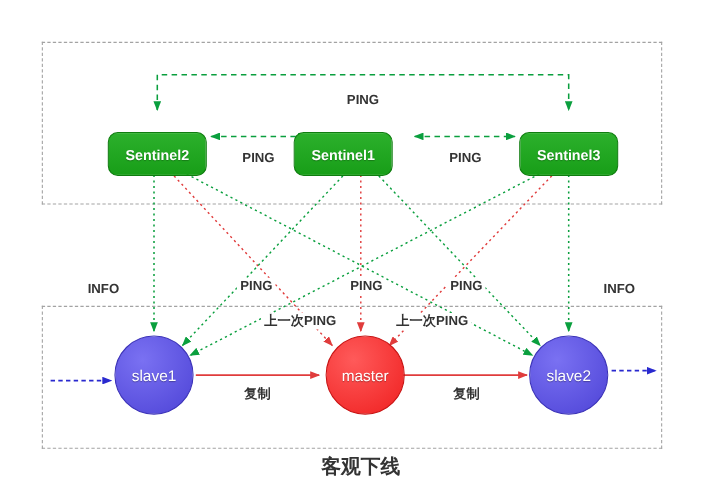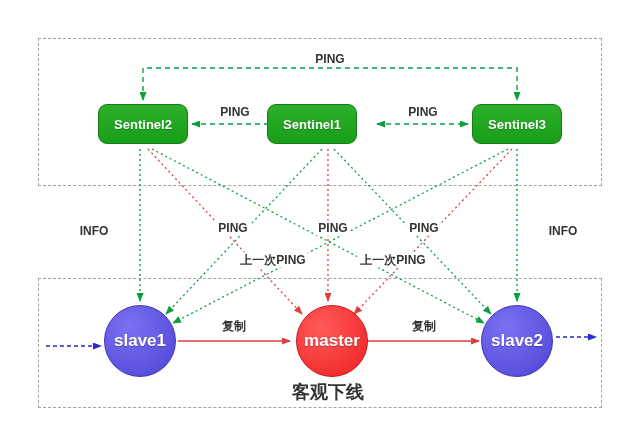--- a/index.html
+++ b/index.html
@@ -11,38 +11,38 @@
   .box-top { left:38px; top:38px; width:564px; height:148px; }
   .box-bottom { left:38px; top:278px; width:564px; height:130px; }
 
   svg.links { position:absolute; left:0; top:0; pointer-events:none; }
 
   .sentinel { position:absolute; width:90px; height:40px;
     background:linear-gradient(180deg,#2cb02c,#189e18);
     border:1px solid #0f7d0f; border-radius:9px;
     color:#fff; font-weight:bold; font-size:13px;
     display:flex; align-items:center; justify-content:center;
-    text-shadow:0 1px 1px rgba(0,0,0,.25); }
+    text-shadow:0 1px 1px rgba(0,0,0,.25);margin-top:16px; }
   .s2 { left:98px;  top:104px; }
   .s1 { left:267px; top:104px; }
   .s3 { left:472px; top:104px; }
 
   .node { position:absolute; width:72px; height:72px; border-radius:50%;
-    color:#fff; font-weight:bold; font-size:17px;
+    color:#fff; font-weight:normal; font-size:14px;
     display:flex; align-items:center; justify-content:center; text-align:center;
     text-shadow:0 1px 1px rgba(0,0,0,.3); }
   .slave  { background:radial-gradient(circle at 35% 30%, #7a71f2, #4d43d6); border:1px solid #3c33b8; }
   .master { background:radial-gradient(circle at 35% 30%, #ff5a5a, #ef1f1f); border:1px solid #c81414; }
   .n-slave1 { left:104px; top:305px; }
   .n-master { left:296px; top:305px; }
   .n-slave2 { left:481px; top:305px; }
 
   .lbl { position:absolute; transform:translate(-50%,-50%);
     font-size:12px; font-weight:bold; color:#333;
-    background:#fff; padding:0 3px; white-space:nowrap; line-height:1.25; }
+    background:#fff; padding:0 3px; white-space:nowrap; line-height:1.25;margin-top:32px; }
   .lbl.orange { color:#ef8318; }
   .lbl.big { font-size:18px; }
 </style>
 </head>
 <body>
 
 <div class="stage">
 
   <div class="dash-box box-top"></div>
   <div class="dash-box box-bottom"></div>

